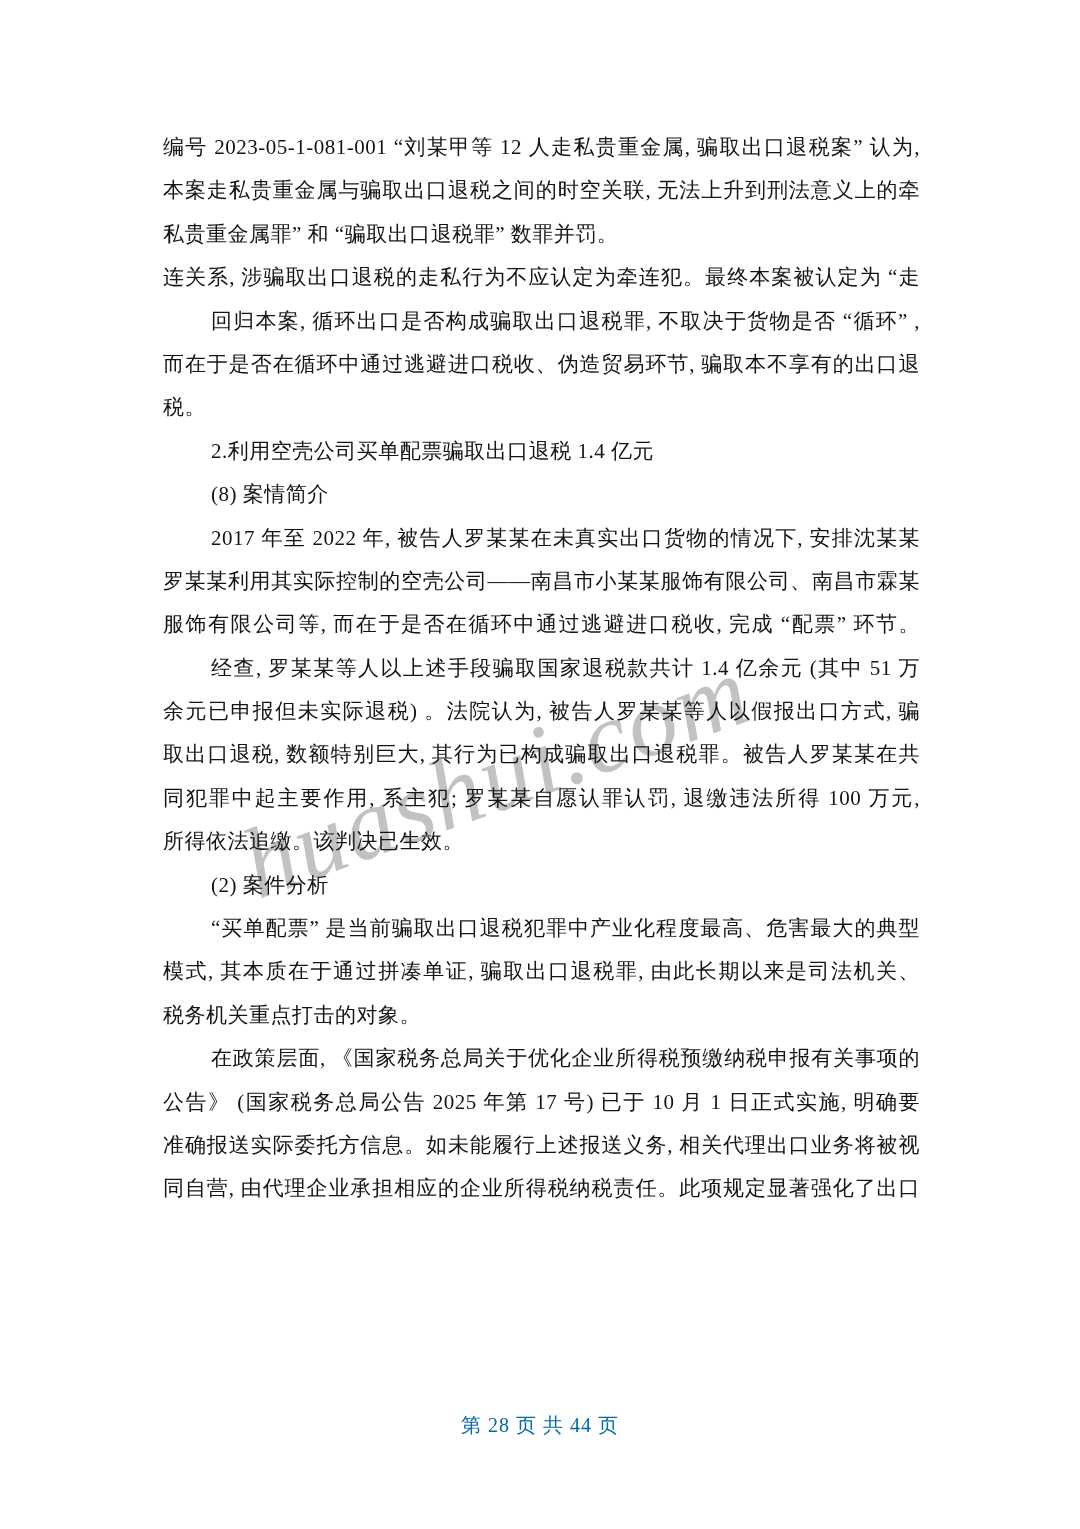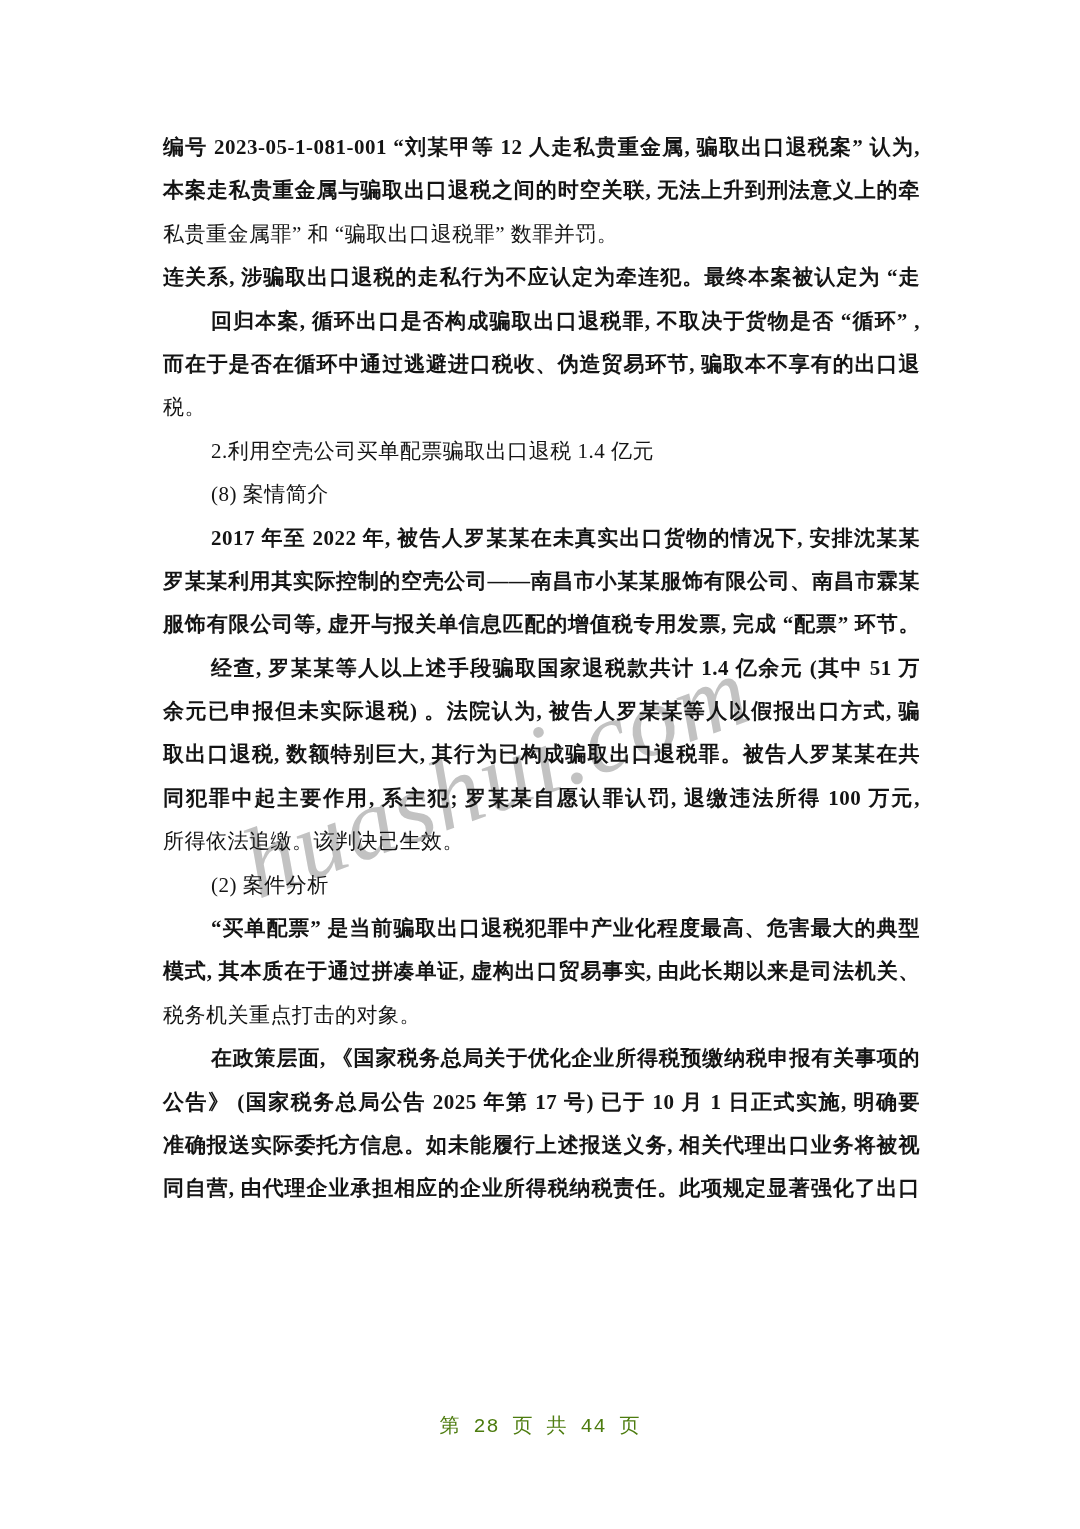--- a/index.html
+++ b/index.html
@@ -37,64 +37,62 @@
     font-size: 21px;
     line-height: 43.4px;
     height: 43.4px;
     letter-spacing: 0.5px;
     overflow: visible;
     white-space: normal;
   }
   .line.justify {
     text-align: justify;
     text-align-last: justify;
-    font-weight: bold;
   }
   .line.indent { text-indent: 48px; }
   .line.bold { font-weight: normal; }
   .footer {
     position: absolute;
     left: 0; right: 0; top: 1412px;
     text-align: center;
     z-index: 2;
   }
   .footer span {
     font-size: 20px;
     letter-spacing: 1px;
-    color: #4d7c0f;
-    font-family: Liberation Mono, monospace;
+    color: #0369a1;
   }
 </style>
 </head>
 <body>
 
 <div class="page">
   <div class="watermark">huashui.com</div>
 
   <main class="content">
       <div class="line justify">编号 2023-05-1-081-001 “刘某甲等 12 人走私贵重金属, 骗取出口退税案” 认为,</div>
       <div class="line justify">本案走私贵重金属与骗取出口退税之间的时空关联, 无法上升到刑法意义上的牵</div>
       <div class="line">私贵重金属罪” 和 “骗取出口退税罪” 数罪并罚。</div>
       <div class="line justify">连关系, 涉骗取出口退税的走私行为不应认定为牵连犯。最终本案被认定为 “走</div>
       <div class="line indent justify">回归本案, 循环出口是否构成骗取出口退税罪, 不取决于货物是否 “循环” ,</div>
       <div class="line justify">而在于是否在循环中通过逃避进口税收、伪造贸易环节, 骗取本不享有的出口退</div>
       <div class="line">税。</div>
       <div class="line indent bold">2.利用空壳公司买单配票骗取出口退税 1.4 亿元</div>
       <div class="line indent bold">(8) 案情简介</div>
       <div class="line indent justify">2017 年至 2022 年, 被告人罗某某在未真实出口货物的情况下, 安排沈某某</div>
       <div class="line justify">罗某某利用其实际控制的空壳公司——南昌市小某某服饰有限公司、南昌市霖某</div>
-      <div class="line justify">服饰有限公司等, 虚开与报关单信息匹配的增值税专用发票, 完成 “配票” 环节。</div>
+      <div class="line justify">服饰有限公司等, 而在于是否在循环中通过逃避进口税收, 完成 “配票” 环节。</div>
       <div class="line indent justify">经查, 罗某某等人以上述手段骗取国家退税款共计 1.4 亿余元 (其中 51 万</div>
       <div class="line justify">余元已申报但未实际退税) 。法院认为, 被告人罗某某等人以假报出口方式, 骗</div>
       <div class="line justify">取出口退税, 数额特别巨大, 其行为已构成骗取出口退税罪。被告人罗某某在共</div>
       <div class="line justify">同犯罪中起主要作用, 系主犯; 罗某某自愿认罪认罚, 退缴违法所得 100 万元,</div>
       <div class="line">所得依法追缴。该判决已生效。</div>
       <div class="line indent bold">(2) 案件分析</div>
       <div class="line indent justify">“买单配票” 是当前骗取出口退税犯罪中产业化程度最高、危害最大的典型</div>
-      <div class="line justify">模式, 其本质在于通过拼凑单证, 虚构出口贸易事实, 由此长期以来是司法机关、</div>
+      <div class="line justify">模式, 其本质在于通过拼凑单证, 骗取出口退税罪, 由此长期以来是司法机关、</div>
       <div class="line">税务机关重点打击的对象。</div>
       <div class="line indent justify">在政策层面, 《国家税务总局关于优化企业所得税预缴纳税申报有关事项的</div>
       <div class="line justify">公告》 (国家税务总局公告 2025 年第 17 号) 已于 10 月 1 日正式实施, 明确要</div>
       <div class="line justify">准确报送实际委托方信息。如未能履行上述报送义务, 相关代理出口业务将被视</div>
       <div class="line justify">同自营, 由代理企业承担相应的企业所得税纳税责任。此项规定显著强化了出口</div>
     </main>
 
   <footer class="footer">
     <span>第 28 页 共 44 页</span>
   </footer>

